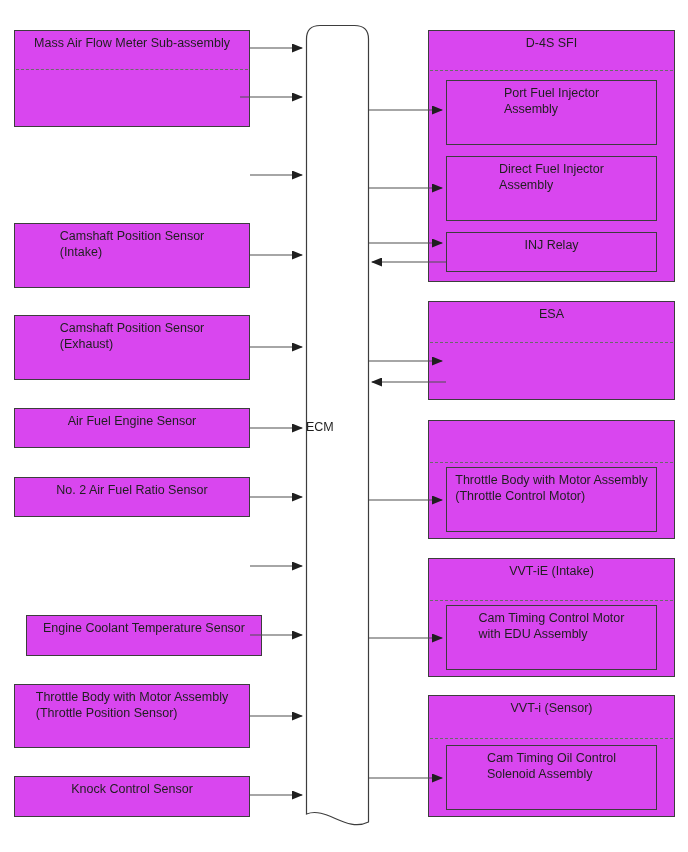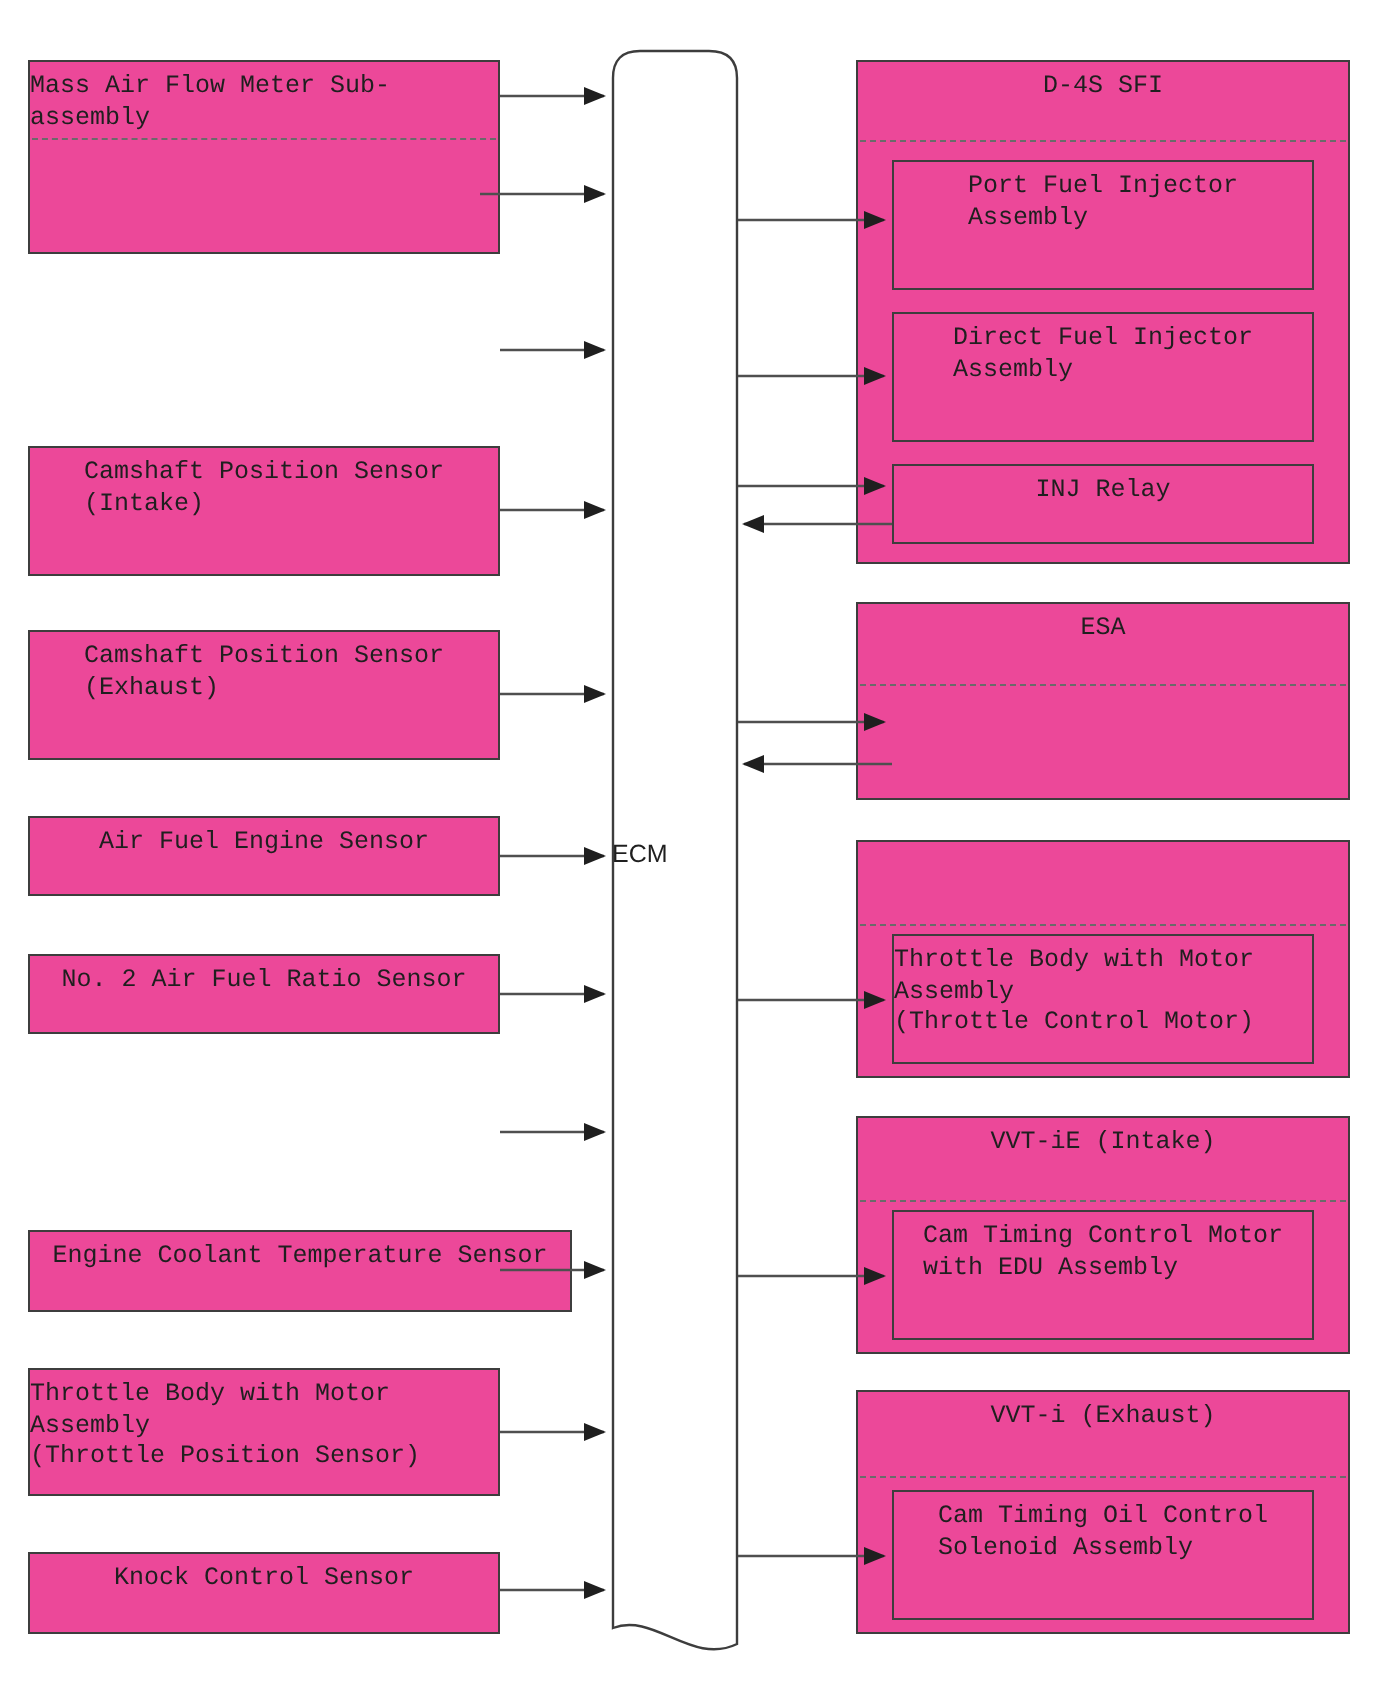--- a/index.html
+++ b/index.html
@@ -2,22 +2,22 @@
 <html><head>
 <meta charset="utf-8">
 <style>
   html,body{margin:0;padding:0;background:#ffffff;}
   .diagram{
     position:relative;width:688px;height:852px;background:#ffffff;
     font-family:"Liberation Sans","DejaVu Sans",sans-serif;
     font-size:12.5px;line-height:15.5px;color:#1f1f1f;
   }
   .box{
-    position:absolute;border:1px solid #3d3d3d;background:#ec4899;
-    box-sizing:border-box;z-index:1;font-family:Liberation Mono, monospace;
+    position:absolute;border:1px solid #3d3d3d;background:#d946ef;
+    box-sizing:border-box;z-index:1;
   }
   .label{padding-top:5px;text-align:center;}
   .label>span{display:inline-block;text-align:left;white-space:pre-line;}
   .divider{position:absolute;left:1px;right:1px;border-top:1px dashed #6a6a6a;}
   .connector-layer{position:absolute;left:0;top:0;z-index:2;pointer-events:none;}
   .ecm-label{position:absolute;left:306px;top:420px;width:62px;text-align:left;z-index:3;}
 </style>
 </head>
 <body>
 
@@ -51,21 +51,21 @@
     </div>
   </div>
 
   <div class="box" style="left:14px;top:477px;width:236px;height:40px">
     <div class="label">
       <span>No. 2 Air Fuel Ratio Sensor</span>
     </div>
   </div>
 
 
-  <div class="box" style="left:14px;top:615px;width:272px;height:41px">
+  <div class="box" style="left:26px;top:615px;width:236px;height:41px">
     <div class="label">
       <span>Engine Coolant Temperature Sensor</span>
     </div>
   </div>
 
   <div class="box" style="left:14px;top:684px;width:236px;height:64px">
     <div class="label">
       <span>Throttle Body with Motor Assembly
 (Throttle Position Sensor)</span>
     </div>
@@ -126,21 +126,21 @@
     <div class="box" style="left:17px;top:46px;width:211px;height:65px">
       <div class="label">
         <span>Cam Timing Control Motor
 with EDU Assembly</span>
       </div>
     </div>
   </div>
 
   <div class="box" style="left:428px;top:695px;width:247px;height:122px">
     <div class="label">
-      <span>VVT-i (Exhaust)</span>
+      <span>VVT-i (Sensor)</span>
     </div>
     <div class="divider" style="top:42px"></div>
     <div class="box" style="left:17px;top:49px;width:211px;height:65px">
       <div class="label">
         <span>Cam Timing Oil Control
 Solenoid Assembly</span>
       </div>
     </div>
   </div>
 

